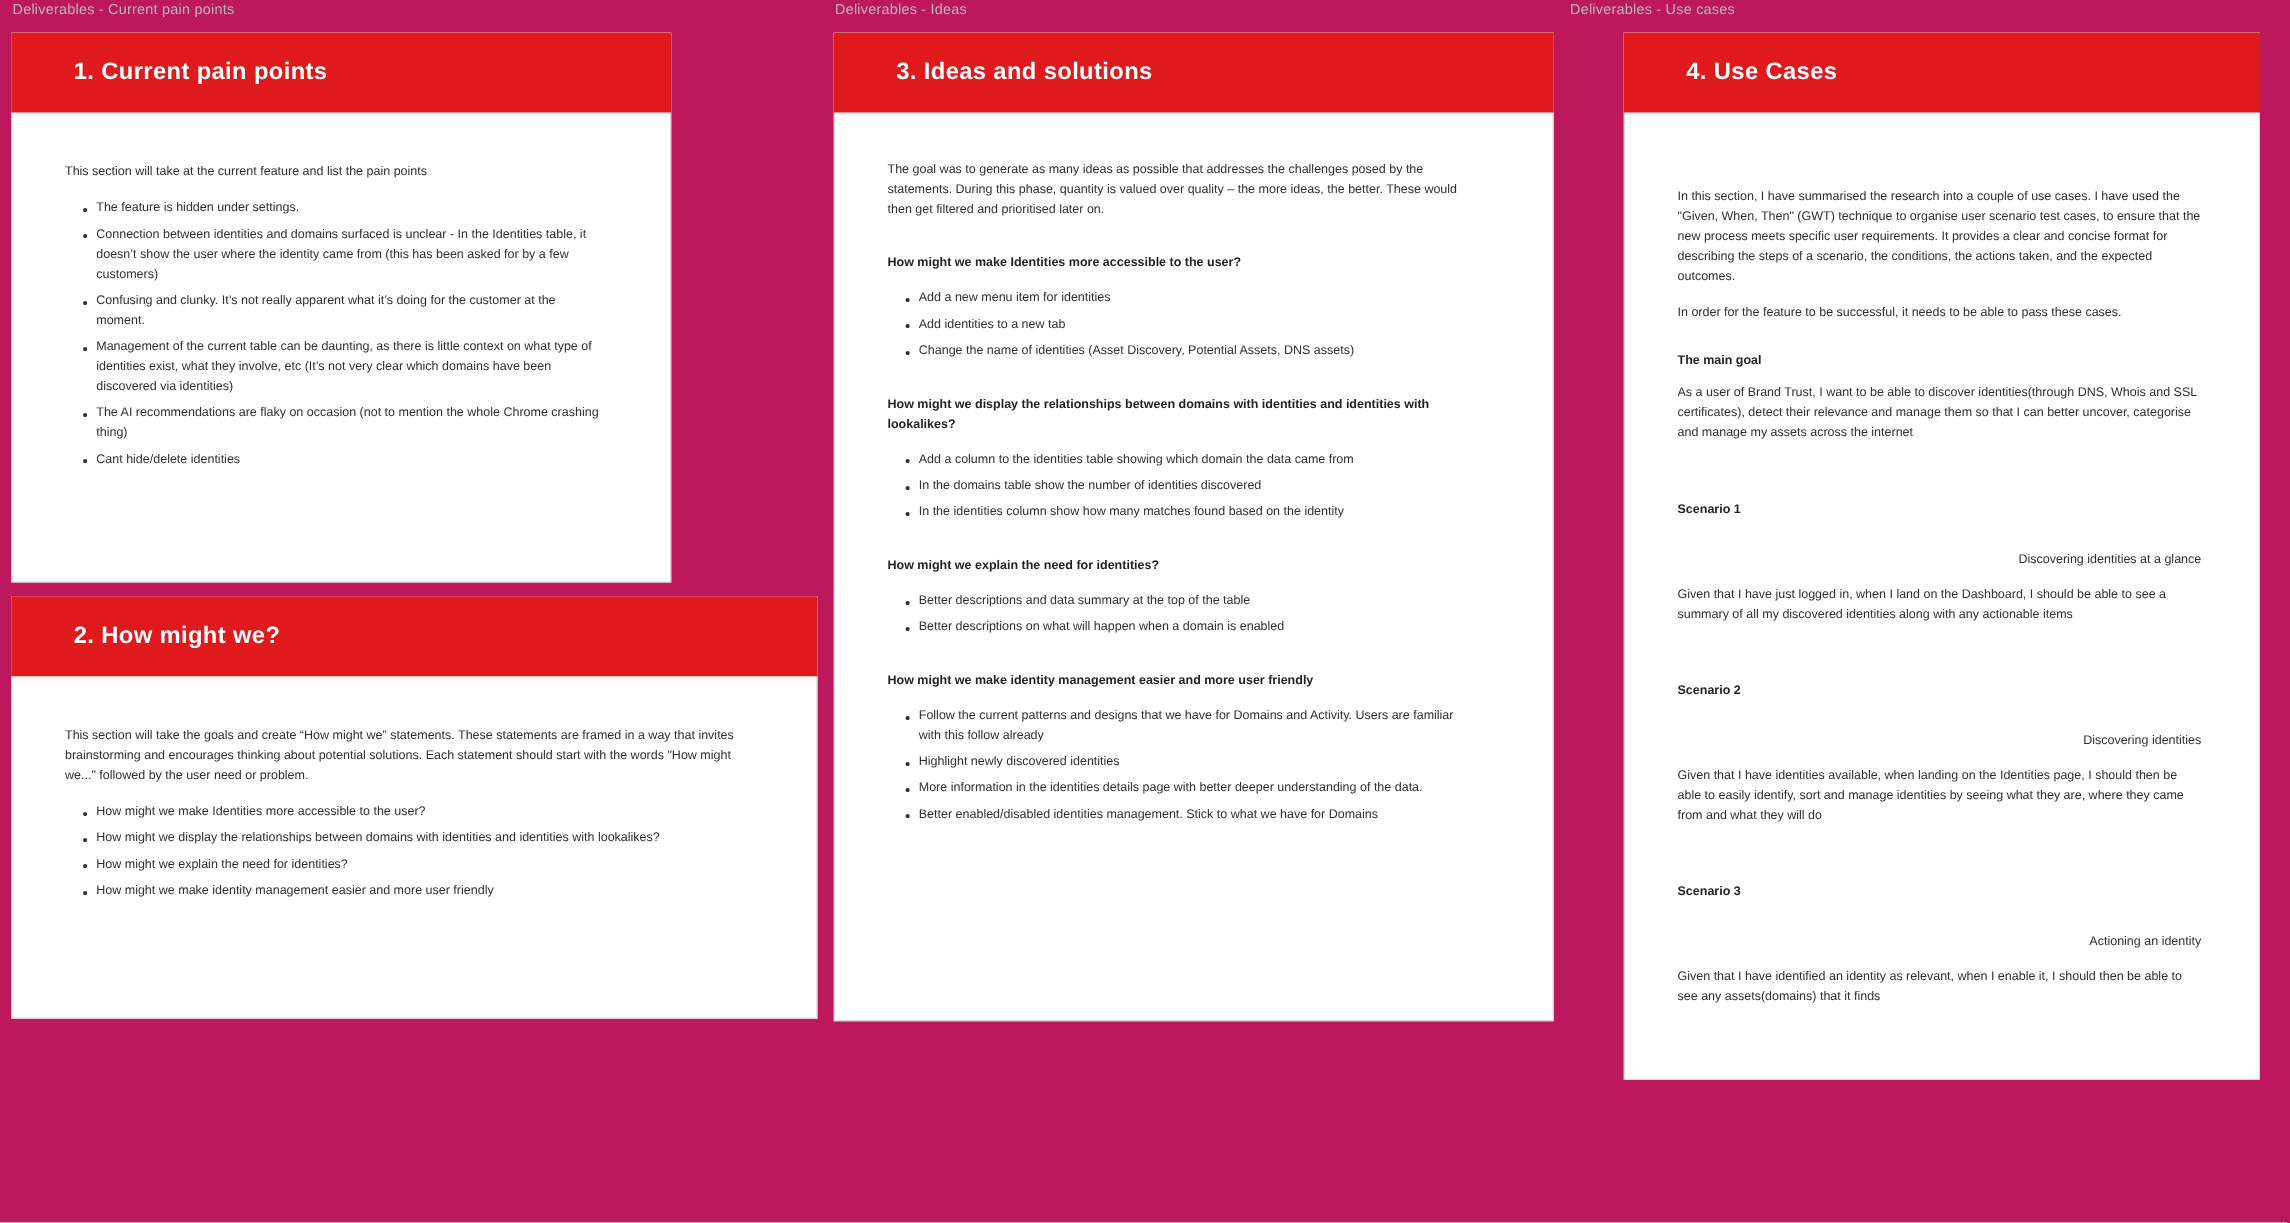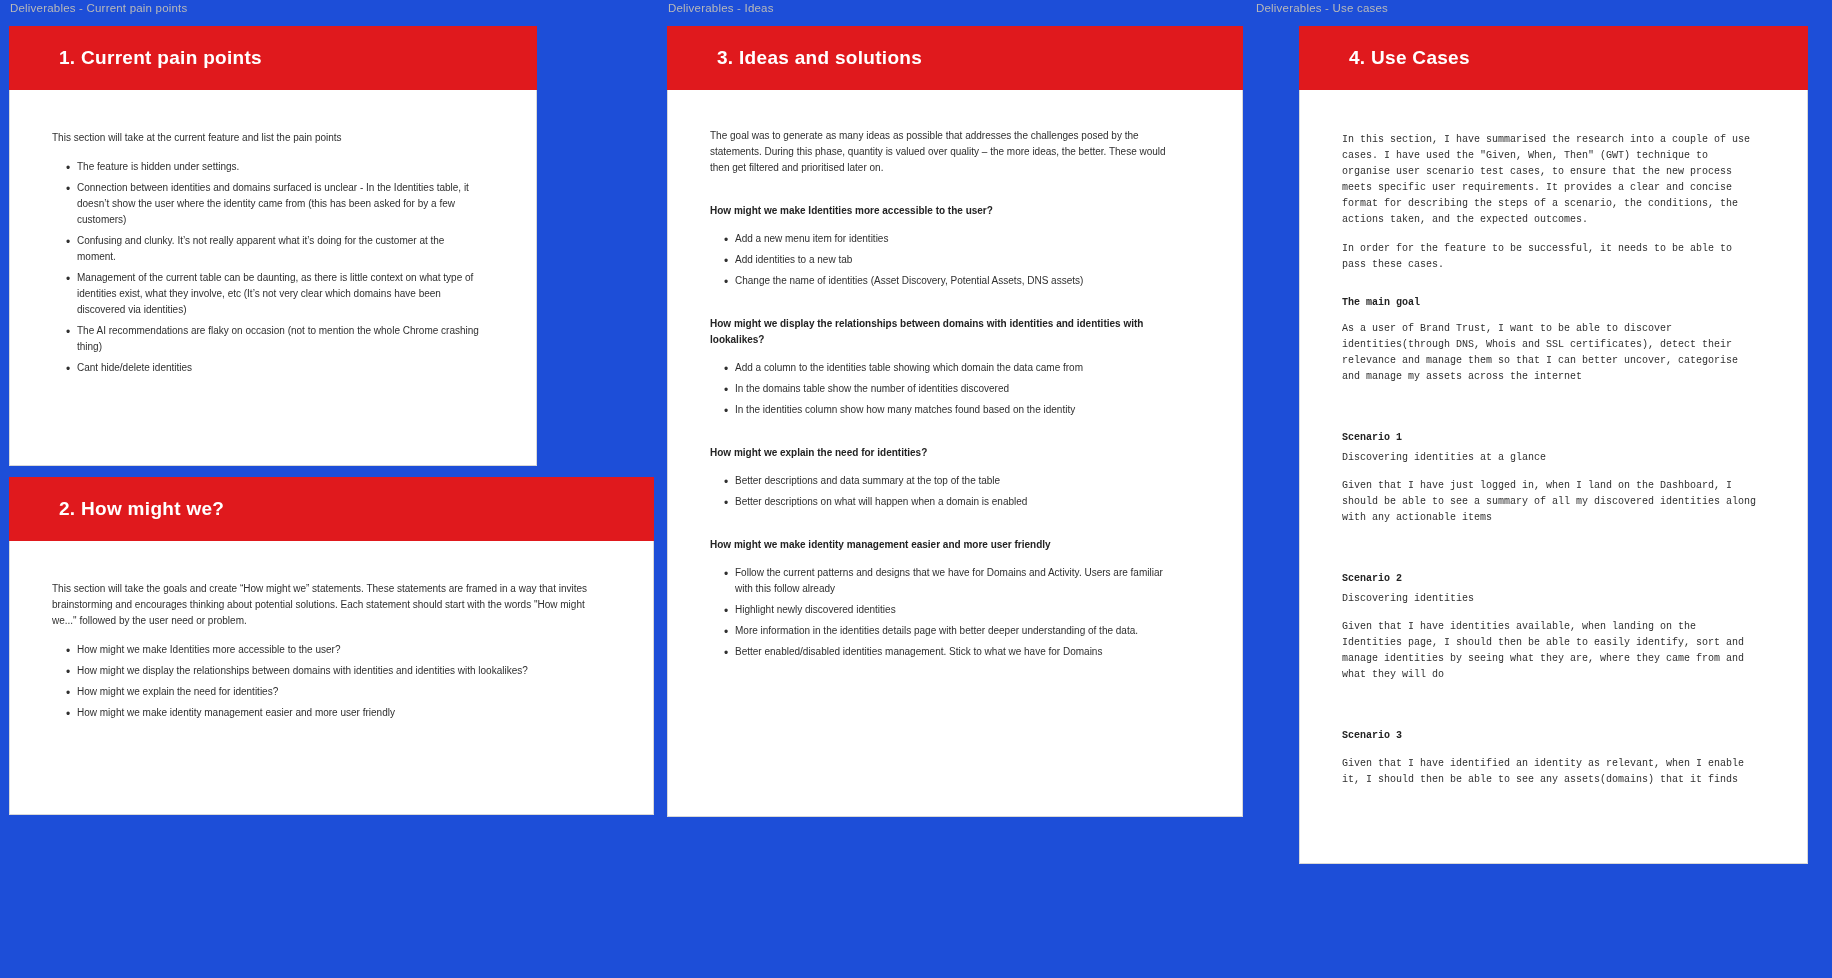--- a/index.html
+++ b/index.html
@@ -1,17 +1,17 @@
 <!DOCTYPE html>
 <html><head>
 <meta charset="utf-8">
 <style>
   html,body{margin:0;padding:0;background:#ffffff;}
   #canvas{
-    position:relative;width:1832px;height:978px;background:#1d4ed8;overflow:hidden;
+    position:relative;width:1832px;height:978px;background:#be185d;overflow:hidden;
     font-family:"Liberation Sans",sans-serif;color:#2f2f2f;
   }
   .frame-label{
     position:absolute;font-size:11.5px;color:#b9b9b9;letter-spacing:.2px;
     white-space:nowrap;cursor:default;
   }
   #label-pain{left:10px;top:2px;}
   #label-hmw{left:10px;top:452px;}
   #label-ideas{left:668px;top:2px;}
   #label-usecases{left:1256px;top:2px;}
@@ -27,38 +27,38 @@
   .card-header{
     height:64px;background:#e0191d;display:flex;align-items:center;
     padding:0 20px 0 50px;margin:-1px -1px 0 -1px;
   }
   .card-title{color:#ffffff;font-size:19px;font-weight:700;letter-spacing:.3px;}
 
   .card-body{
     padding:40px 55px 0 42px;font-size:10px;line-height:1.6;color:#2f2f2f;
   }
   #card-ideas .card-body{padding-top:38px;padding-right:60px;}
-  #card-usecases .card-body{padding-top:42px;padding-right:46px;font-family:Liberation Mono, monospace;}
+  #card-usecases .card-body{padding-top:60px;padding-right:46px;}
 
   .para{margin:0;}
   .para + .para{margin-top:13px;}
 
   ul.bullets{list-style:none;margin:13px 0 0 0;padding:0 0 0 14px;}
   ul.bullets li{position:relative;padding-left:11px;margin-bottom:5px;}
   ul.bullets li::before{content:"\2022";position:absolute;left:0;top:0;font-size:12px;color:#2f2f2f;}
 
   .idea-heading{font-weight:700;color:#232323;margin:27px 0 0 0;}
   .idea-section ul.bullets{margin-top:12px;}
 
   .goal-heading{font-weight:700;color:#232323;margin:22px 0 0 0;}
   .goal-text{margin:10px 0 0 0;}
 
   .scenario{margin-top:45px;}
   .scenario-heading{font-weight:700;color:#232323;margin:0;}
-  .scenario-subtitle{margin:4px 0 0 0;}
+  .scenario-subtitle{margin:24px 0 0 0;text-align:right;}
   .scenario-text{margin:12px 0 0 0;}
 </style>
 </head>
 <body>
 
 <div id="canvas">
 
   <div class="frame-label" id="label-pain">Deliverables - Current pain points</div>
   <div class="frame-label" id="label-hmw">2 How might we</div>
   <div class="frame-label" id="label-ideas">Deliverables - Ideas</div>
@@ -159,19 +159,20 @@
       </div>
 
       <div class="scenario">
         <p class="scenario-heading">Scenario 2</p>
         <p class="scenario-subtitle">Discovering identities</p>
         <p class="scenario-text">Given that I have identities available, when landing on the Identities page, I should then be able to easily identify, sort and manage identities by seeing what they are, where they came from and what they will do</p>
       </div>
 
       <div class="scenario">
         <p class="scenario-heading">Scenario 3</p>
+        <p class="scenario-subtitle">Actioning an identity</p>
         <p class="scenario-text">Given that I have identified an identity as relevant, when I enable it, I should then be able to see any assets(domains) that it finds</p>
       </div>
 
     </div>
   </div>
 
 </div>
 
 </body></html>

